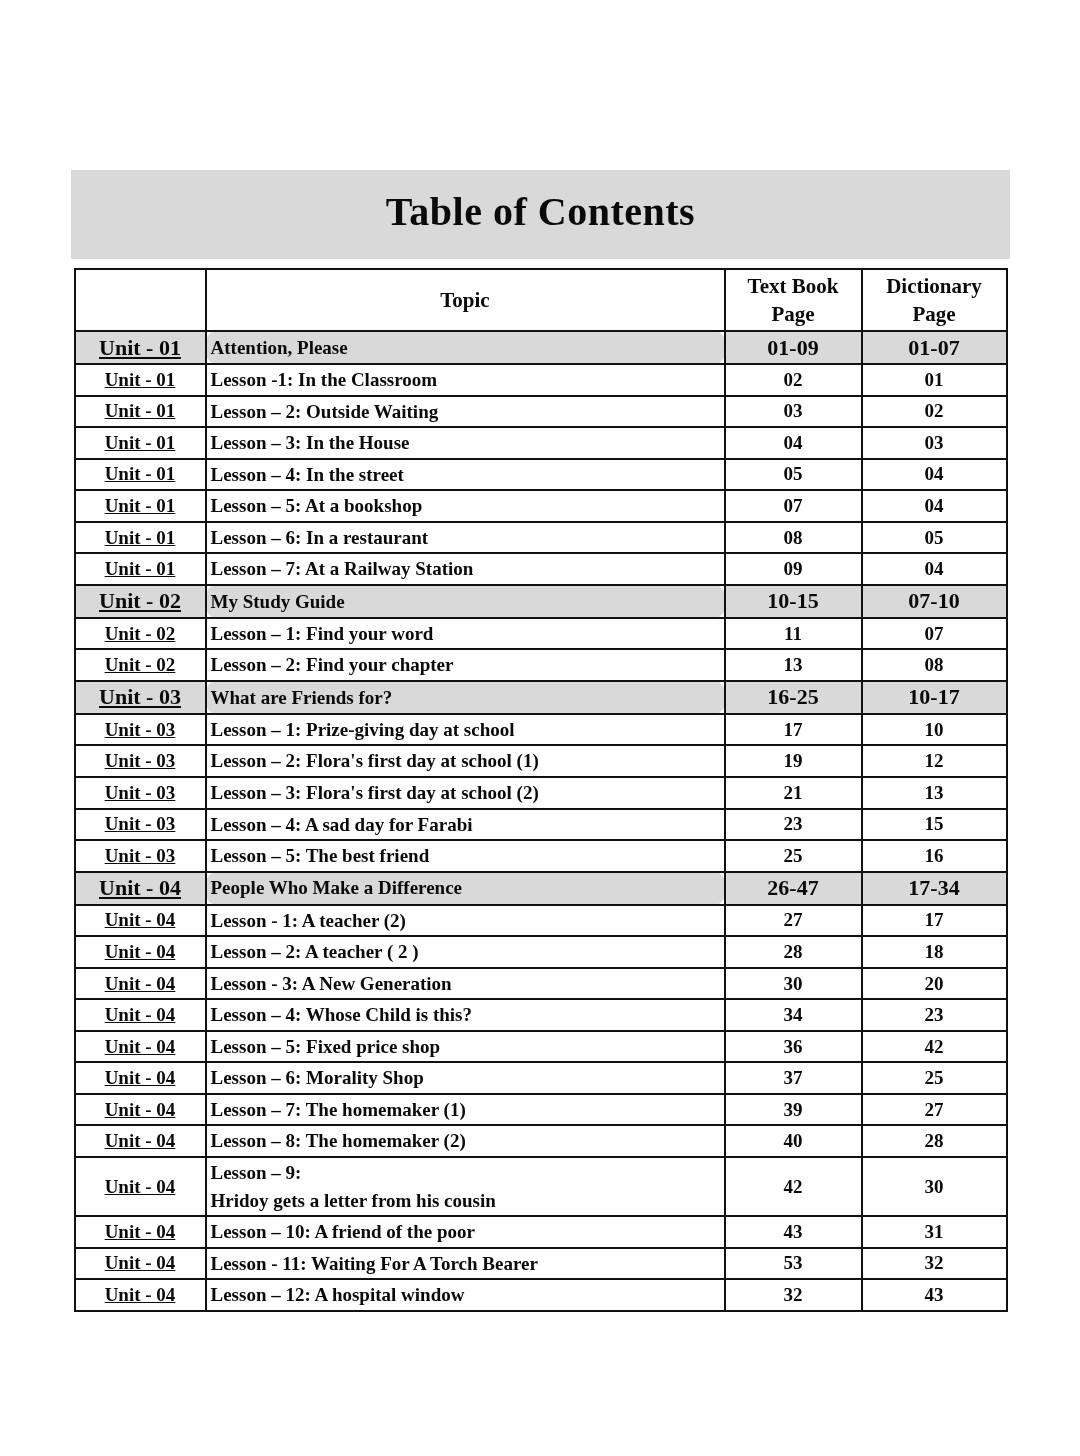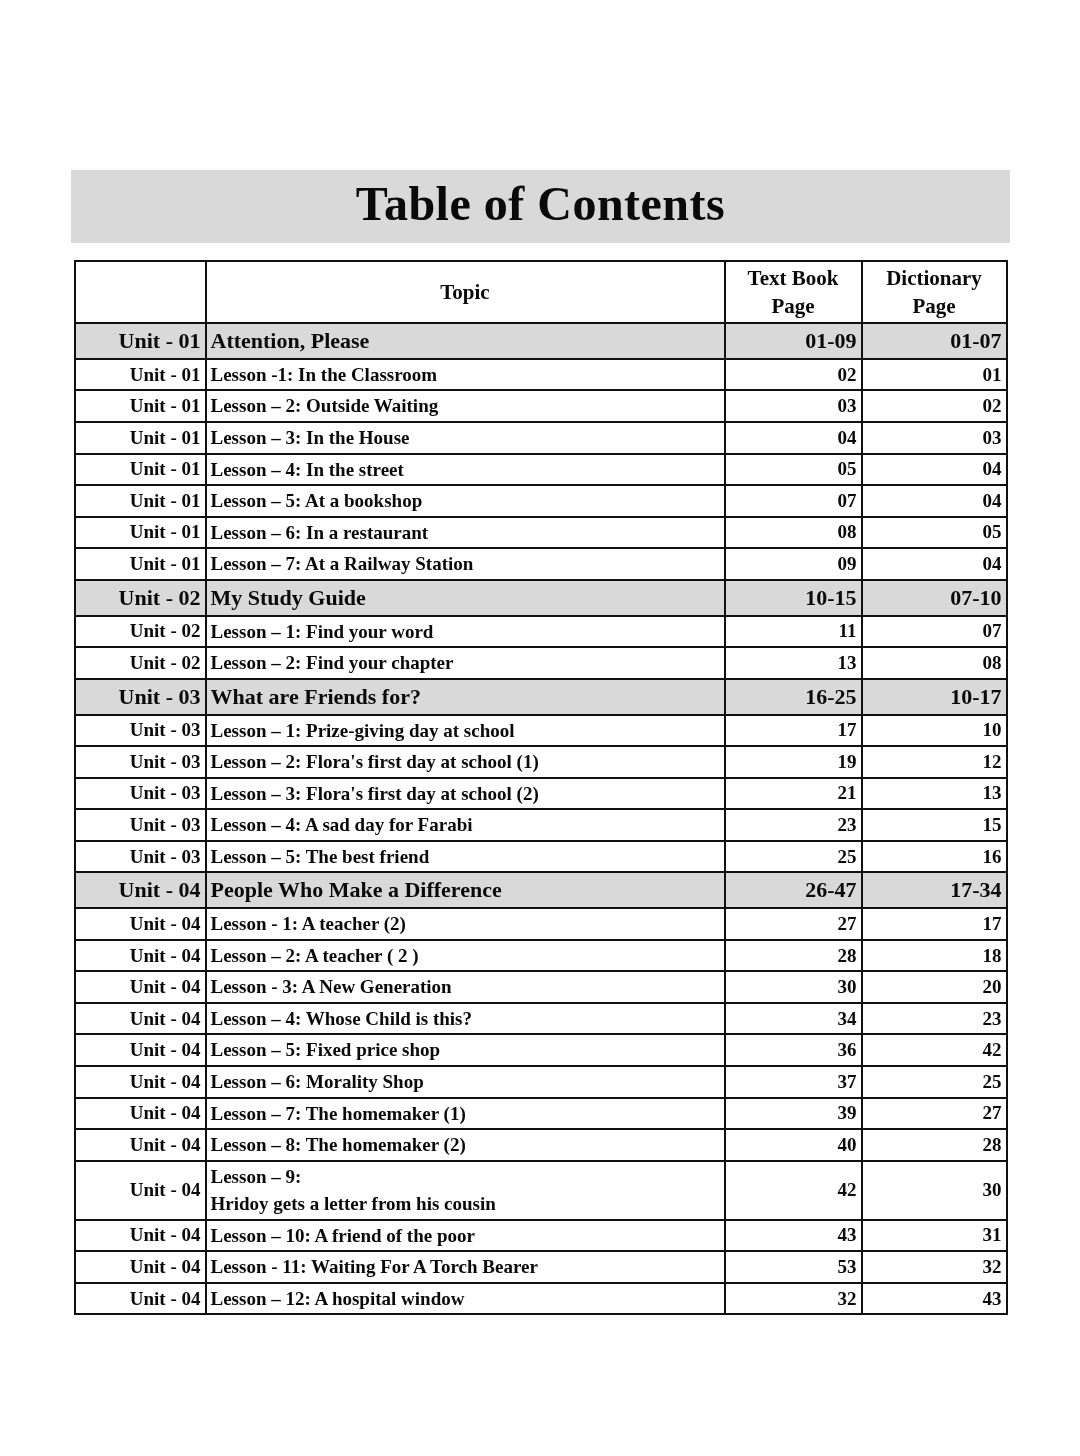--- a/index.html
+++ b/index.html
@@ -19,29 +19,29 @@
     left: 71px;
     top: 170px;
     width: 939px;
   }
   .banner {
     background: #d9d9d9;
     text-align: center;
     padding: 6px 0 12px 0;
   }
   .banner h1 {
-    margin: 0;
-    font-size: 48px;
+    margin: 12px;
+    font-size: 40px;
     font-weight: bold;
     letter-spacing: 0.5px;
   }
   table.toc {
     border-collapse: collapse;
     width: 932px;
-    margin: 17px auto 0 auto;
+    margin: 9px auto 0 auto;
     table-layout: fixed;
   }
   table.toc col.col-unit { width: 131px; }
   table.toc col.col-topic { width: 519px; }
   table.toc col.col-tb { width: 137px; }
   table.toc col.col-dict { width: 145px; }
   table.toc th, table.toc td {
     border: 2px solid #111111;
     font-weight: bold;
     padding: 1px 4px;
@@ -49,31 +49,31 @@
   }
   thead th {
     font-size: 21px;
     text-align: center;
     line-height: 1.35;
     height: 58px;
     background: #ffffff;
   }
   tbody td { font-size: 19px; }
   tbody tr { height: 29px; }
-  td.c-unit { text-align: right; white-space: nowrap; }
+  td.c-unit { text-align: center; white-space: nowrap; text-decoration: underline; }
   td.c-topic {
     text-align: left;
     padding-left: 13px;
     white-space: pre-line;
     line-height: 1.45;
   }
-  td.c-page { text-align: right; }
+  td.c-page { text-align: center; }
   tr.unit-row { background: #d9d9d9; height: 33px; }
   tr.unit-row td { font-size: 22px; }
-  tr.unit-row td.c-topic { font-size: 22px; }
+  tr.unit-row td.c-topic { font-size: 19px; border-radius: 11px; }
 </style>
 </head>
 <body>
 
 <div class="doc">
   <div class="banner">
     <h1>Table of Contents</h1>
   </div>
 
   <table class="toc">

